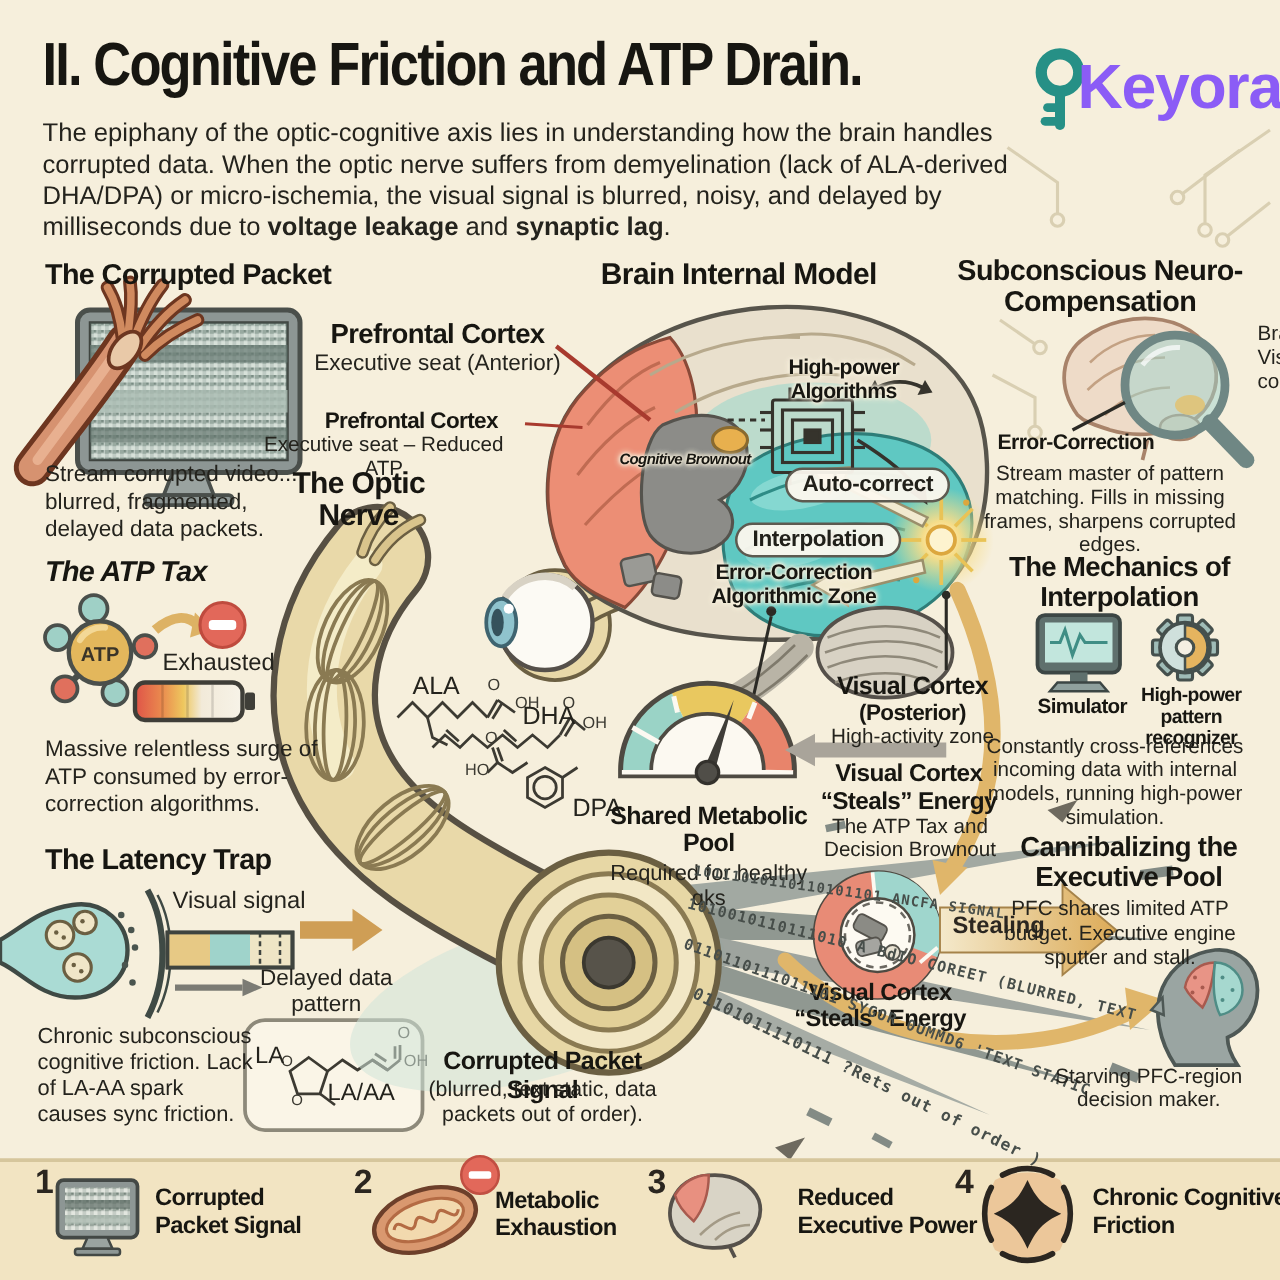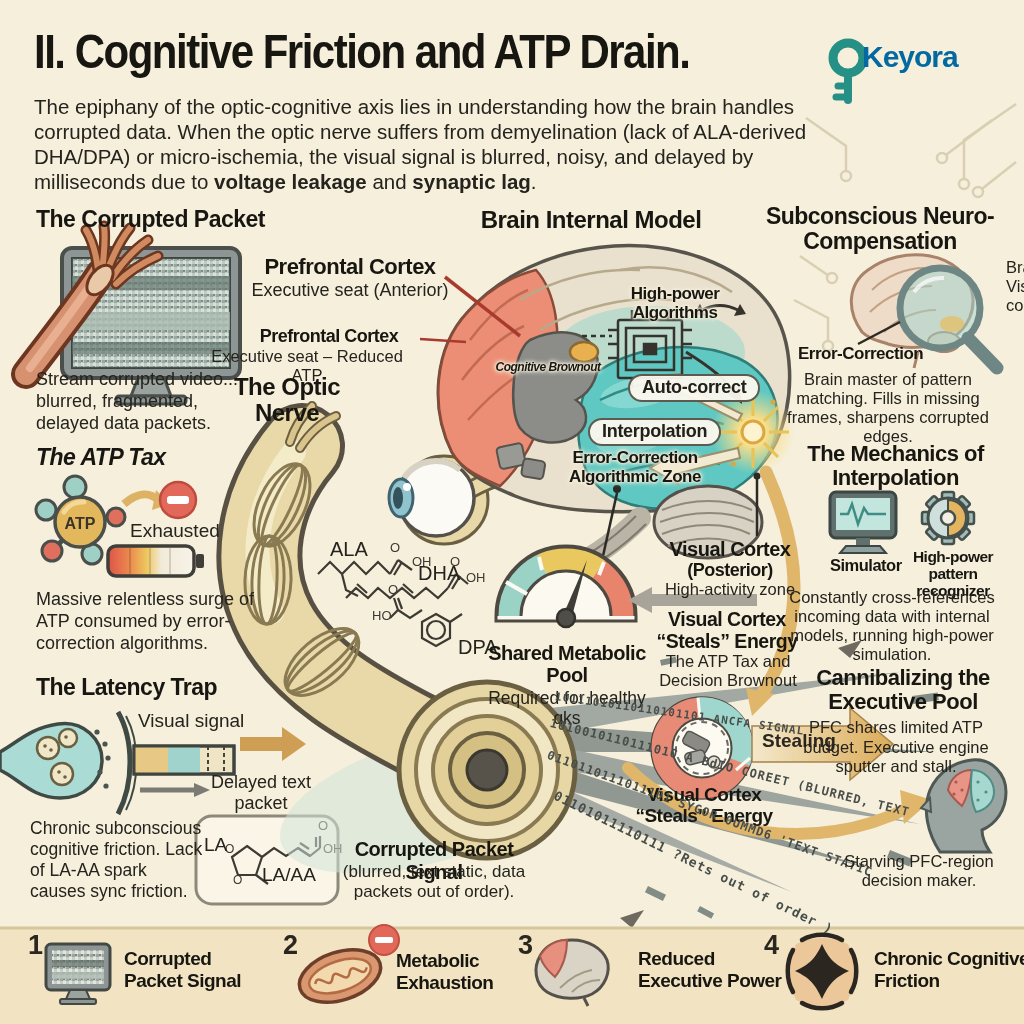--- a/index.html
+++ b/index.html
@@ -536,32 +536,32 @@
     <line x1="848" y1="73" x2="848" y2="100" stroke-width="8"></line>
     <line x1="848" y1="86" x2="838" y2="86" stroke-width="7"></line>
     <line x1="848" y1="97" x2="836" y2="97" stroke-width="7"></line>
   </g>
 </svg>
 
 <div id="title" class="abs hd" style="left:34px;top:24px;width:780px;font-size:42px;letter-spacing:-1.5px;">II. Cognitive Friction and ATP Drain.</div>
 
 <div class="abs cap" style="left:34px;top:94px;width:784px;font-size:20.5px;line-height:25px;"><span>The epiphany of the optic-cognitive axis lies in understanding how the brain handles corrupted data. When the optic nerve suffers from demyelination (lack of ALA-derived DHA/DPA) or micro-ischemia, the visual signal is blurred, noisy, and delayed by milliseconds due to </span><b>voltage leakage</b><span> and </span><b>synaptic lag</b><span>.</span></div>
 
-<div class="abs hd" style="left:862px;top:40px;font-size:30px;letter-spacing:-1px;color:#0369a1;">Keyora</div>
+<div class="abs hd" style="left:862px;top:40px;font-size:50px;letter-spacing:-1px;color:#8b5cf6;">Keyora</div>
 
 <div class="abs hd" style="left:36px;top:206px;font-size:23px;">The Corrupted Packet</div>
 <div class="abs cap" style="left:36px;top:368px;width:212px;font-size:18px;line-height:22px;">Stream corrupted video... blurred, fragmented, delayed data packets.</div>
 
 <div class="abs hd" style="left:36px;top:444px;font-size:23px;font-style:italic;">The ATP Tax</div>
 <div class="abs cap" style="left:130px;top:520px;font-size:19px;">Exhausted</div>
 <div class="abs cap" style="left:36px;top:588px;width:236px;font-size:18px;line-height:22px;">Massive relentless surge of ATP consumed by error-correction algorithms.</div>
 
 <div class="abs hd" style="left:36px;top:674px;font-size:23px;">The Latency Trap</div>
 <div class="abs cap" style="left:138px;top:710px;font-size:19px;">Visual signal</div>
-<div class="abs cap ctr" style="left:206px;top:772px;width:110px;font-size:18px;line-height:21px;">Delayed text packet</div>
+<div class="abs cap ctr" style="left:206px;top:772px;width:110px;font-size:18px;line-height:21px;">Delayed data pattern</div>
 <div class="abs cap" style="left:30px;top:818px;width:176px;font-size:17.5px;line-height:21px;">Chronic subconscious cognitive friction. Lack of LA-AA spark causes sync friction.</div>
 <div class="abs cap" style="left:204px;top:834px;font-size:19px;">LA</div>
 <div class="abs cap" style="left:262px;top:864px;font-size:19px;">LA/AA</div>
 
 <div class="abs hd ctr" style="left:466px;top:206px;width:250px;font-size:24px;">Brain Internal Model</div>
 <div class="abs hd ctr" style="left:252px;top:254px;width:196px;font-size:22px;">Prefrontal Cortex</div>
 <div class="abs cap ctr" style="left:248px;top:280px;width:204px;font-size:18px;">Executive seat (Anterior)</div>
 <div class="abs hd rt" style="left:240px;top:326px;width:178px;font-size:18px;">Prefrontal Cortex</div>
 <div class="abs cap rt" style="left:196px;top:347px;width:222px;font-size:16.5px;">Executive seat – Reduced ATP</div>
 <div class="abs hd ctr" style="left:222px;top:374px;width:130px;font-size:24px;line-height:26px;">The Optic Nerve</div>
@@ -590,21 +590,21 @@
 <div class="abs cap ctr" style="left:330px;top:862px;width:208px;font-size:17px;line-height:20px;">(blurred, text static, data packets out of order).</div>
 
 <div class="stream" style="left:556px;top:690px;font-size:11px;transform:rotate(8deg);">10111010110110101101 ANCFA SIGNAL</div>
 <div class="stream" style="left:552px;top:716px;font-size:12px;transform:rotate(14deg);">1010010110111010 A BdIO COREET (BLURRED, TEXT</div>
 <div class="stream" style="left:550px;top:748px;font-size:12px;transform:rotate(20deg);">0110110111011101 SYGOR 0UMMD6 'TEXT STATIC ,</div>
 <div class="stream" style="left:558px;top:788px;font-size:13px;transform:rotate(26deg);">01101011110111 ?Rets out of order )</div>
 
 <div class="abs hd rt" style="right:28px;top:204px;width:232px;font-size:23px;line-height:25px;">Subconscious Neuro-Compensation</div>
 <div class="abs cap" style="left:958px;top:258px;width:60px;font-size:16.5px;line-height:19px;margin-left:48px;">Brain Visual cortex</div>
 <div class="abs hd" style="left:798px;top:344px;font-size:17px;">Error-Correction</div>
-<div class="abs cap rt" style="right:22px;top:370px;width:228px;font-size:16.5px;line-height:19px;">Brain master of pattern matching. Fills in missing frames, sharpens corrupted edges.</div>
+<div class="abs cap rt" style="right:22px;top:370px;width:228px;font-size:16.5px;line-height:19px;">Stream master of pattern matching. Fills in missing frames, sharpens corrupted edges.</div>
 
 <div class="abs hd rt" style="right:26px;top:442px;width:205px;font-size:22px;line-height:24px;">The Mechanics of Interpolation</div>
 <div class="abs hd ctr" style="left:830px;top:556px;width:70px;font-size:16.5px;">Simulator</div>
 <div class="abs hd ctr" style="left:892px;top:548px;width:122px;font-size:15.5px;line-height:17px;">High-power pattern recognizer</div>
 <div class="abs cap rt" style="right:20px;top:588px;width:224px;font-size:16.5px;line-height:19px;">Constantly cross-references incoming data with internal models, running high-power simulation.</div>
 
 <div class="abs hd rt" style="right:26px;top:666px;width:190px;font-size:22px;line-height:24px;">Cannibalizing the Executive Pool</div>
 <div class="abs cap rt" style="right:28px;top:718px;width:200px;font-size:16.5px;line-height:19.5px;">PFC shares limited ATP budget. Executive engine sputter and stall.</div>
 <div class="abs cap rt" style="right:30px;top:852px;width:150px;font-size:16.5px;line-height:19px;">Starving PFC-region decision maker.</div>
 

